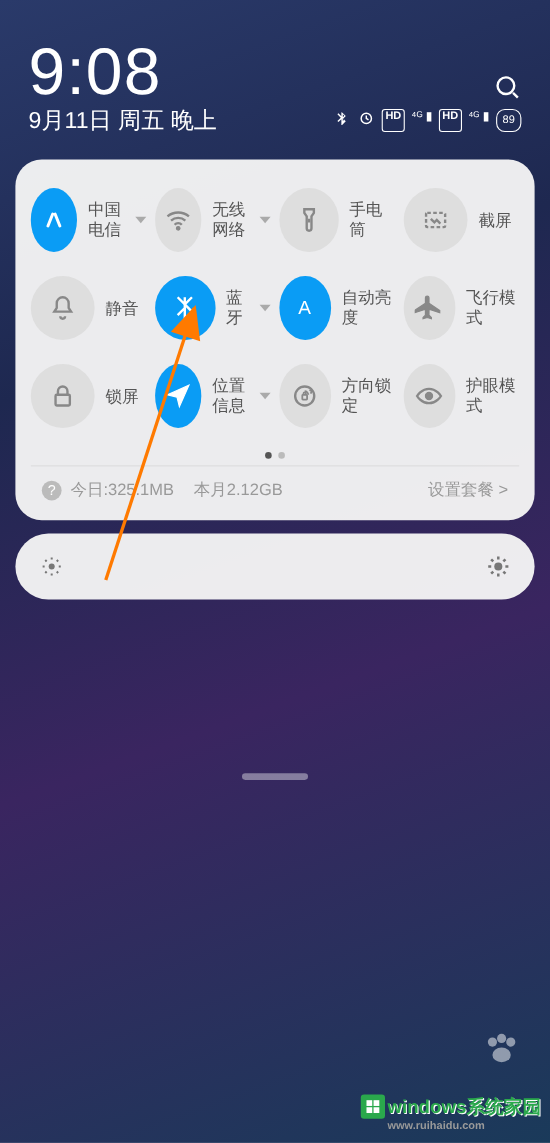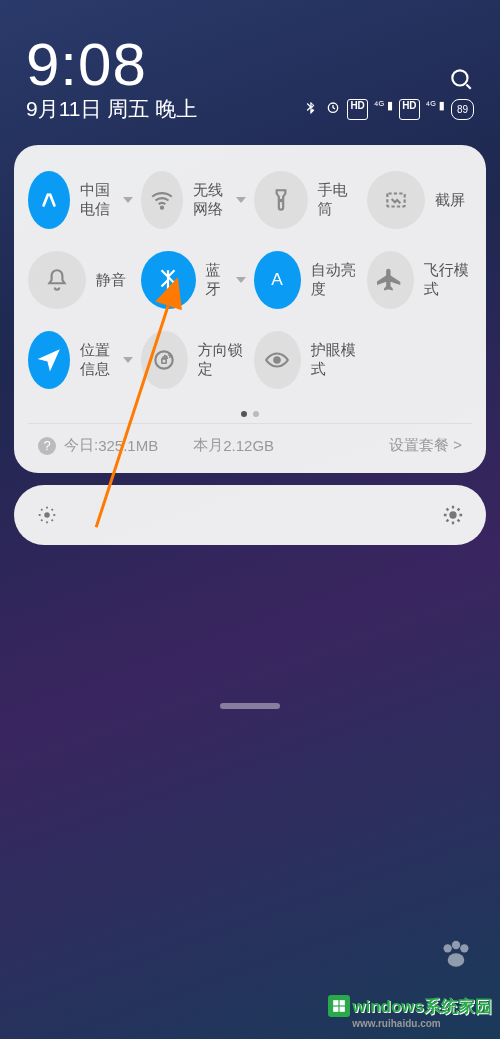--- a/index.html
+++ b/index.html
@@ -155,20 +155,31 @@
         <div class="tbtn off">
           <svg viewBox="0 0 24 24">
             <path d="M21 14l-9-6V3.5a1.5 1.5 0 00-3 0V8l-9 6v2l9-3v5l-2 2v1l3.5-1 3.5 1v-1l-2-2v-5l9 3v-2z"></path>
           </svg>
         </div>
         <div class="tlabel">
           <span>飞行模式</span>
         </div>
       </div>
       <div class="tile">
+        <div class="tbtn off">
+          <svg viewBox="0 0 24 24">
+            <rect x="6" y="11" width="12" height="9" rx="1" fill="none" stroke-width="2"></rect>
+            <path d="M8 11V8a4 4 0 018 0v3" fill="none" stroke-width="2"></path>
+          </svg>
+        </div>
+        <div class="tlabel">
+          <span>锁屏</span>
+        </div>
+      </div>
+      <div class="tile">
         <div class="tbtn on">
           <svg viewBox="0 0 24 24">
             <path d="M3 11l18-8-8 18-2-8-8-2z"></path>
           </svg>
         </div>
         <div class="tlabel">
           <span>位置信息</span>
           <span class="tri"></span>
         </div>
       </div>
@@ -199,21 +210,21 @@
     </div>
   <div class="dots">
     <div class="dot act"></div>
       <div class="dot"></div>
   </div>
   <div class="divider"></div>
   <div class="datarow">
     <span class="q">?</span>
     <span>今日:</span>
     <span>325.1MB</span>
-    <span style="margin-left:35px">本月</span>
+    <span style="margin-left:18px">本月</span>
     <span>2.12GB</span>
     <span class="plan">设置套餐 &gt;</span>
   </div>
 </div>
 
 <div class="bright">
   <svg viewBox="0 0 24 24">
       <circle cx="12" cy="12" r="3"></circle>
       <g stroke="#777" stroke-width="2">
         <path d="M12 3v2M12 19v2M3 12h2M19 12h2M5.6 5.6l1.4 1.4M17 17l1.4 1.4M5.6 18.4L7 17M17 7l1.4-1.4"></path>

